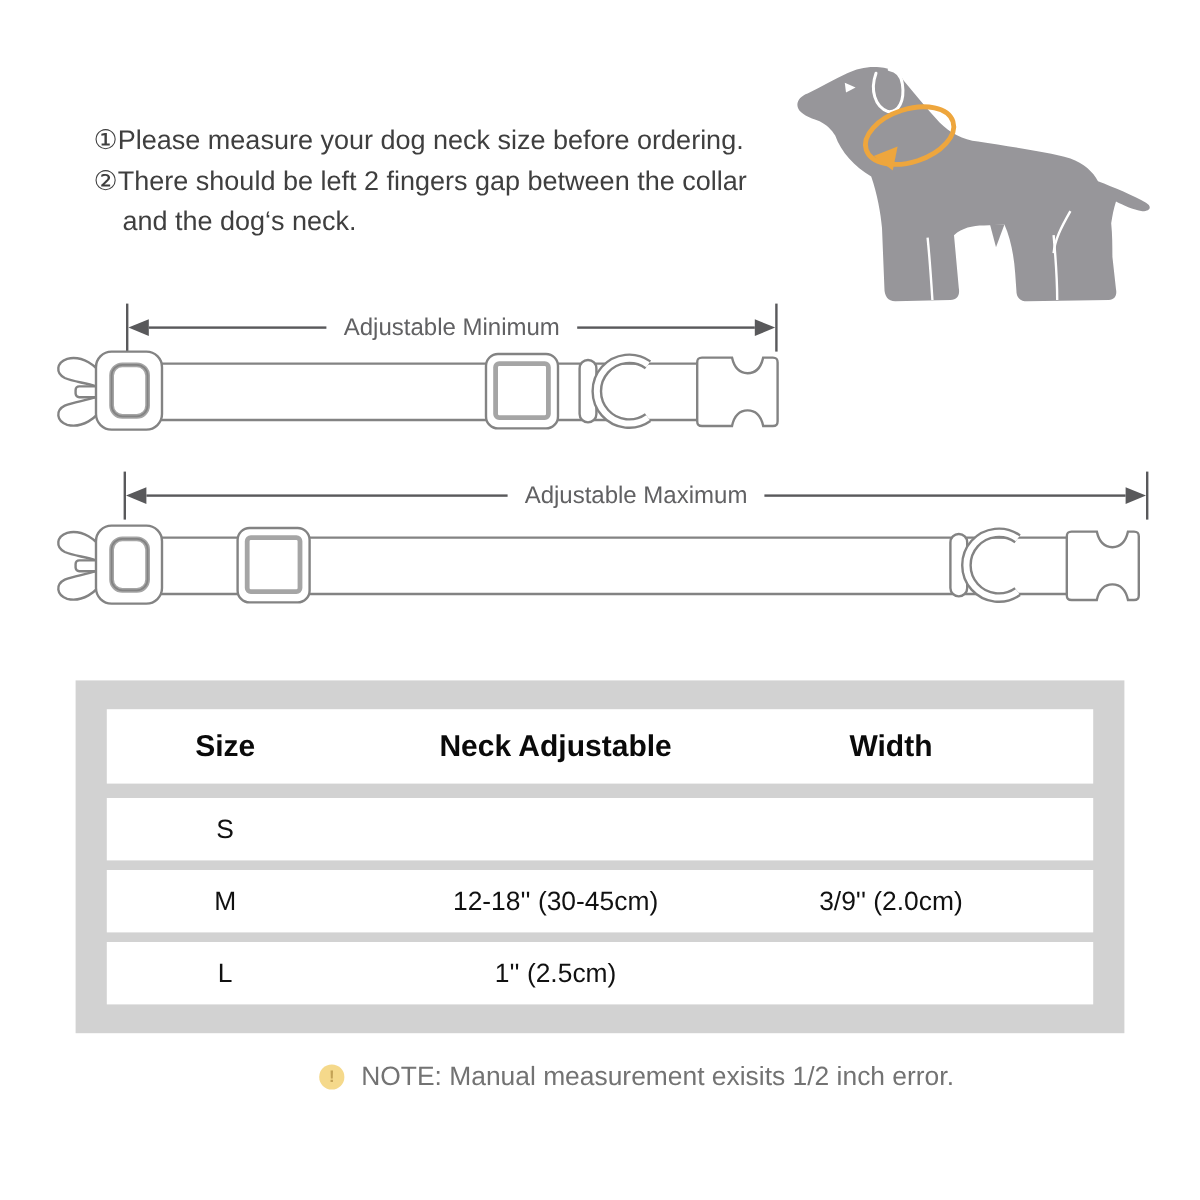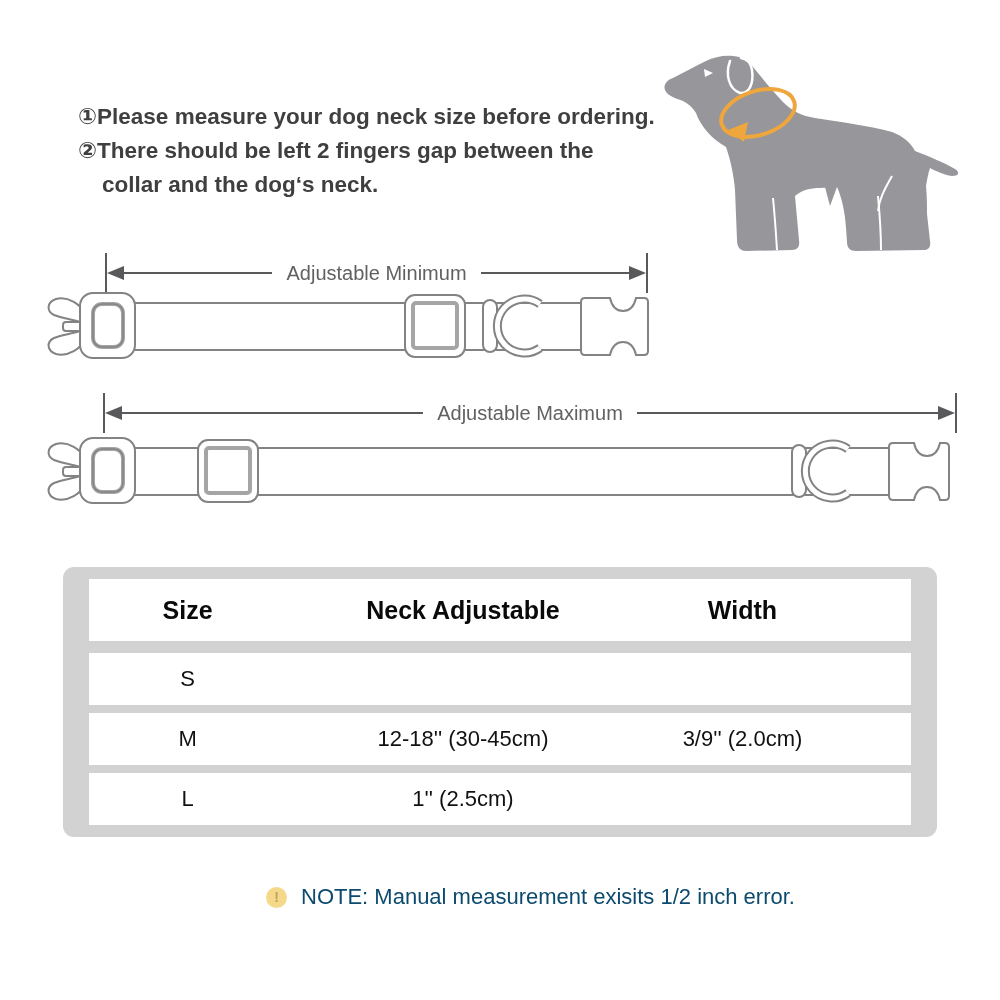--- a/index.html
+++ b/index.html
@@ -5,21 +5,21 @@
   * { margin:0; padding:0; box-sizing:border-box; }
   html,body { width:1000px; height:1000px; }
   body {
     position:relative;
     background:#ffffff;
     font-family:"Liberation Sans","DejaVu Sans",sans-serif;
     color:#3d3d3d;
     overflow:hidden;
   }
   
-  .instructions { position:absolute; left:78px; top:100px; width:640px;font-weight:bold; }
+  .instructions { position:absolute; left:78px; top:100px; width:640px; }
   .inst-item {
     font-size:22.5px; line-height:1.5; color:#3f3f3f;
     padding-left:24px; text-indent:-24px;
   }
   .inst-item.second { max-width:548px; }
   
   .dog-wrap { position:absolute; left:640px; top:28px; width:350px; height:240px; }
   
   .dim { position:absolute; display:flex; align-items:center; height:40px; }
   .dim-1 { left:105px; top:253px; width:543px; }
@@ -35,40 +35,40 @@
   .dim-label {
     flex:0 0 auto; margin:0 14px; white-space:nowrap;
     font-size:20px; color:#616163; letter-spacing:0px; font-weight:400;
   }
   
   .collar-1 { position:absolute; left:35px; top:283px; }
   .collar-2 { position:absolute; left:35px; top:428px; }
   
   .size-table {
     position:absolute; left:63px; top:567px; width:874px;
-    background:#d2d2d2; padding:12px 26px;border-radius:11px;
+    background:#d2d2d2; padding:24px 26px;
   }
   .t-row {
     background:#ffffff; display:grid;
     grid-template-columns:24% 43% 25% 8%;
     align-items:center;
   }
   .t-row > div { text-align:center; }
   .t-head { height:62px; margin-bottom:12px; font-size:25px; font-weight:bold; color:#0a0a0a; }
   .t-data { height:52px; margin-bottom:8px; font-size:22px; color:#111111; }
   .t-data:last-child { margin-bottom:0; }
   
   .note { position:absolute; left:266px; top:884px; display:flex; align-items:center; }
   .note-icon {
     width:21px; height:21px; border-radius:50%;
     background:#f5d98b; color:#c3a256;
     font-size:14px; font-weight:bold; line-height:21px; text-align:center;
     flex:0 0 auto;
   }
-  .note-text { margin-left:14px; font-size:22px; color:#0c4a6e; white-space:nowrap; }
+  .note-text { margin-left:14px; font-size:22px; color:#737373; white-space:nowrap; }
 </style>
 </head>
 <body>
 
 <div class="instructions">
   <div class="inst-item"><span>①</span><span>Please measure your dog neck size before ordering.</span></div>
   <div class="inst-item second"><span>②</span><span>There should be left 2 fingers gap between the collar and the dog‘s neck.</span></div>
 </div>
 
 <div class="dog-wrap">

